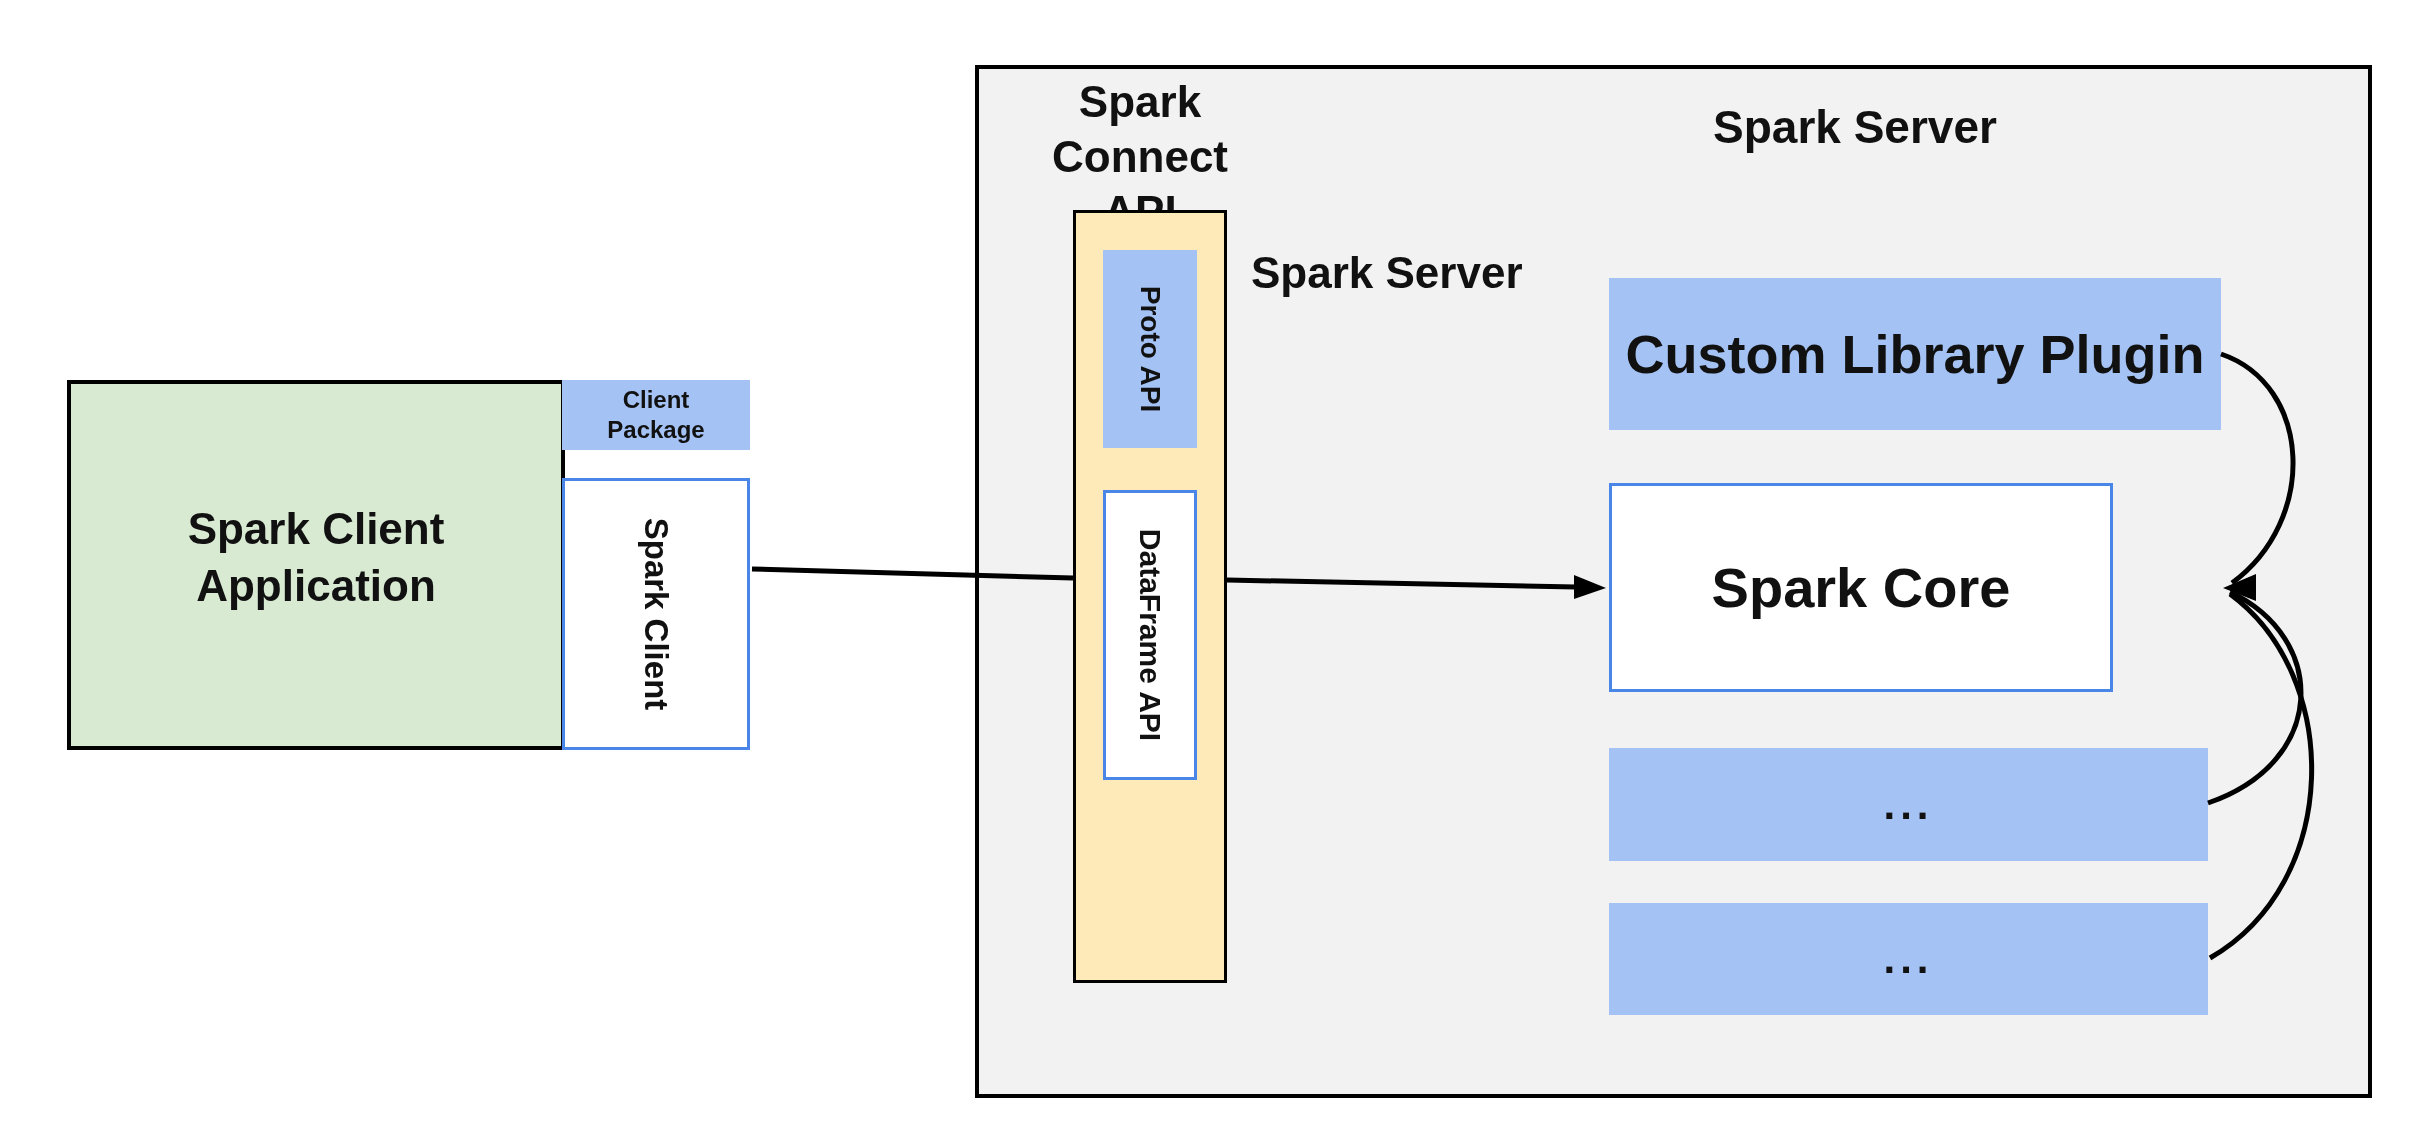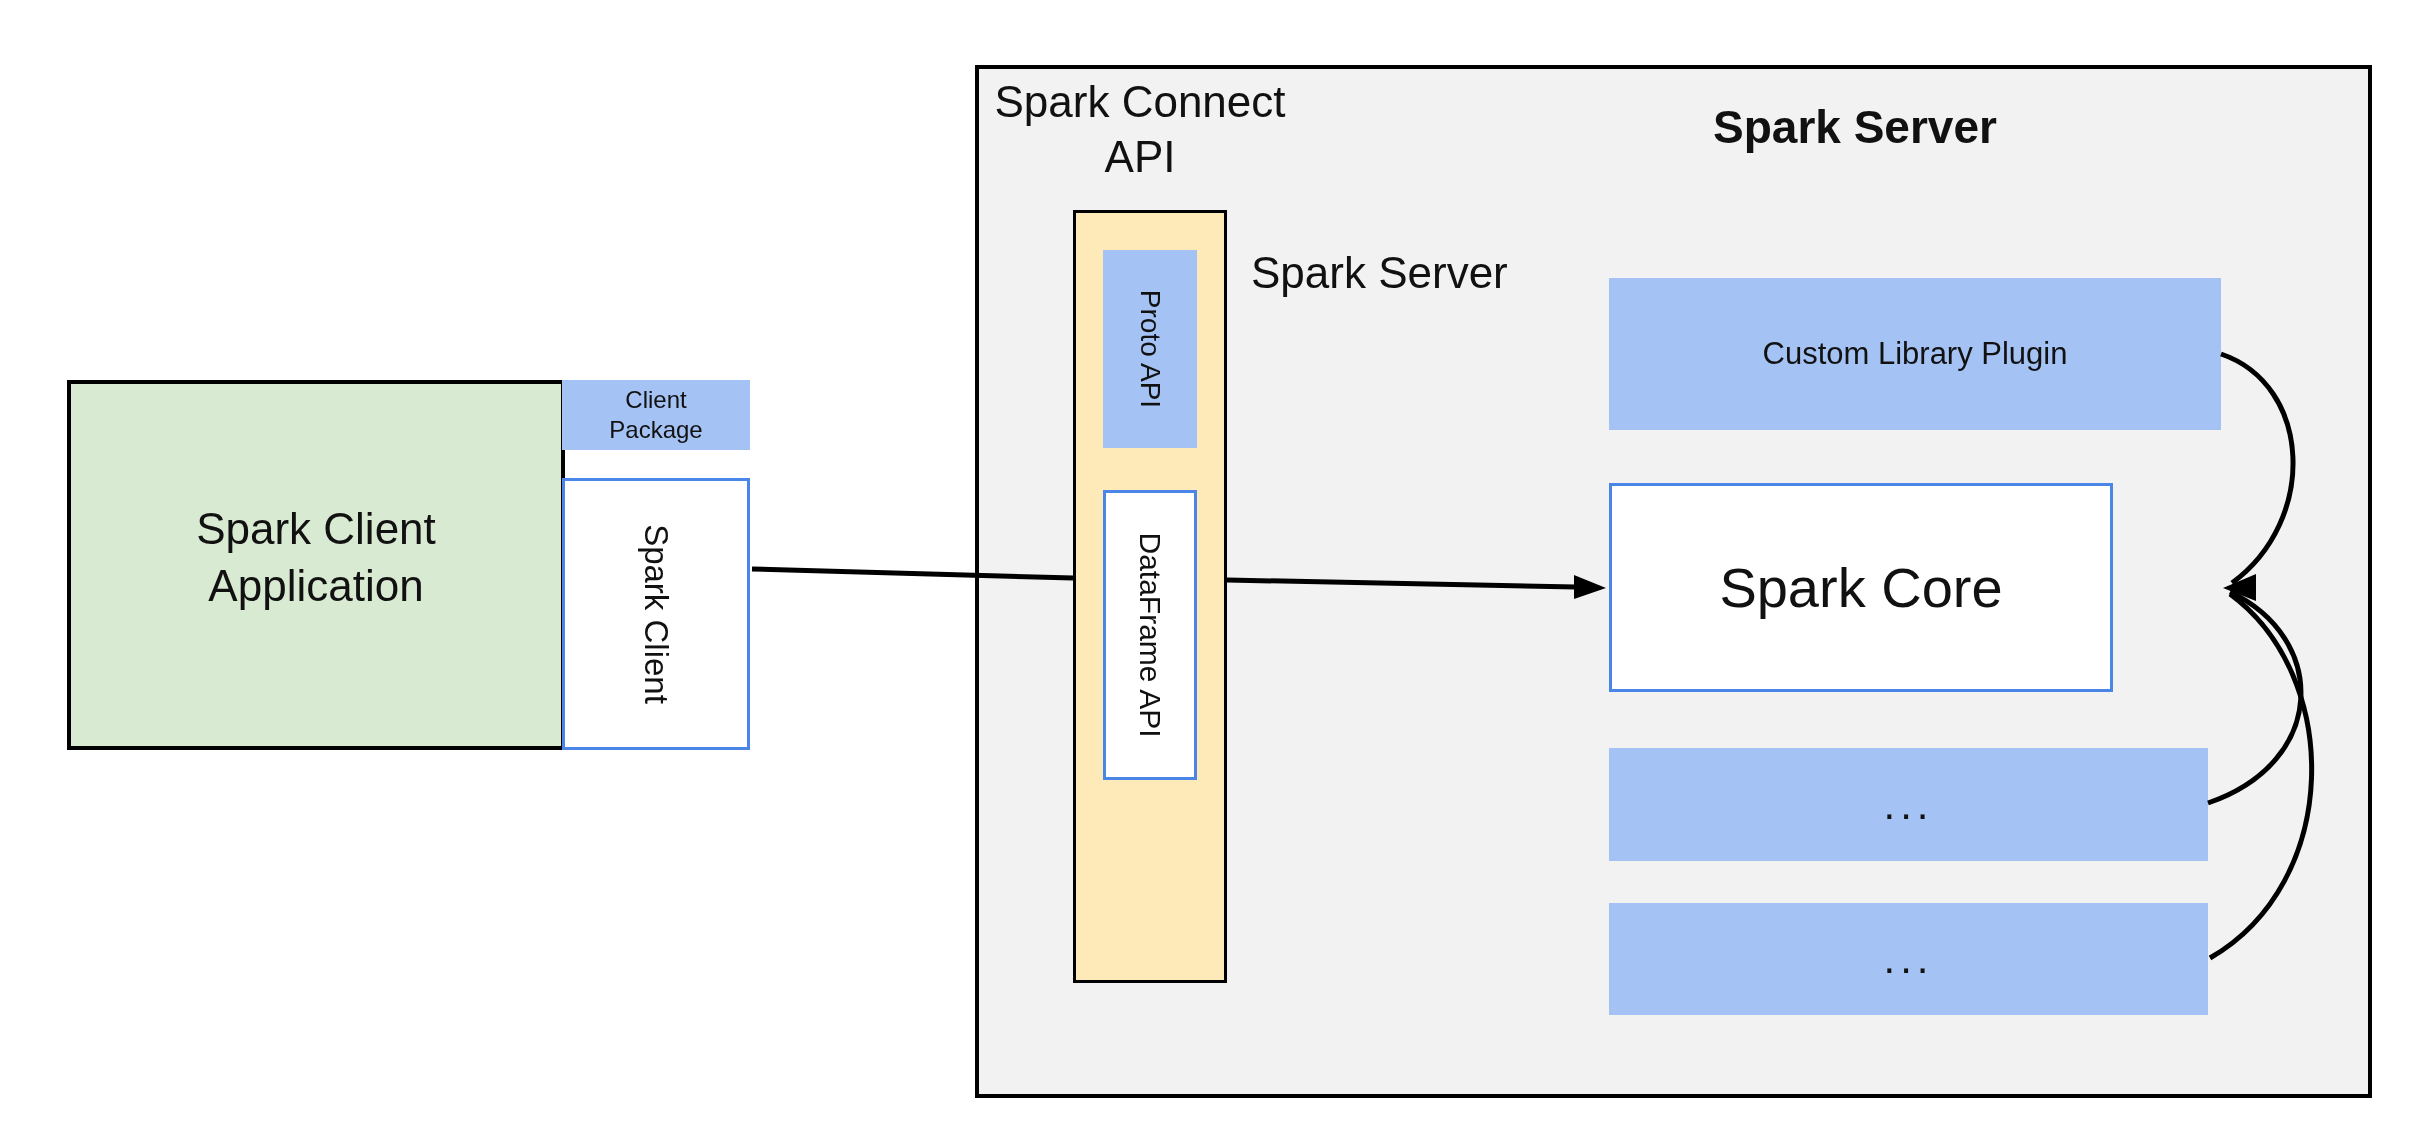--- a/index.html
+++ b/index.html
@@ -4,21 +4,21 @@
 <style>
   html,body{margin:0;padding:0;background:#ffffff;}
   #canvas{
     position:relative;
     width:2435px;height:1135px;
     background:#ffffff;
     font-family:"Liberation Sans", sans-serif;
     color:#111111;
     overflow:hidden;
   }
-  .abs{position:absolute;box-sizing:border-box;}
+  .abs{position:absolute;box-sizing:border-box;font-weight:bold;}
   .center-flex{display:flex;align-items:center;justify-content:center;}
   .vtext{transform:rotate(90deg);white-space:nowrap;}
 
   
   .green-box{
     left:67px;top:380px;width:498px;height:370px;
     background:var(--c-green_fill);
     border:4px solid #000;
   }
   .green-label{
@@ -70,21 +70,21 @@
   }
   .server-lib-label{
     left:1251px;top:245px;width:300px;
     font-size:44px;line-height:55px;text-align:left;
   }
 
   
   .plugin-box{
     left:1609px;top:278px;width:612px;height:152px;
     background:var(--c-blue_fill);
-    font-size:31px;
+    font-size:54px;
   }
   .core-box{
     left:1609px;top:483px;width:504px;height:209px;
     background:#ffffff;
     border:3px solid var(--c-blue_border);
     font-size:56px;
   }
   .dots-box1{
     left:1609px;top:748px;width:599px;height:113px;
     background:var(--c-blue_fill);

